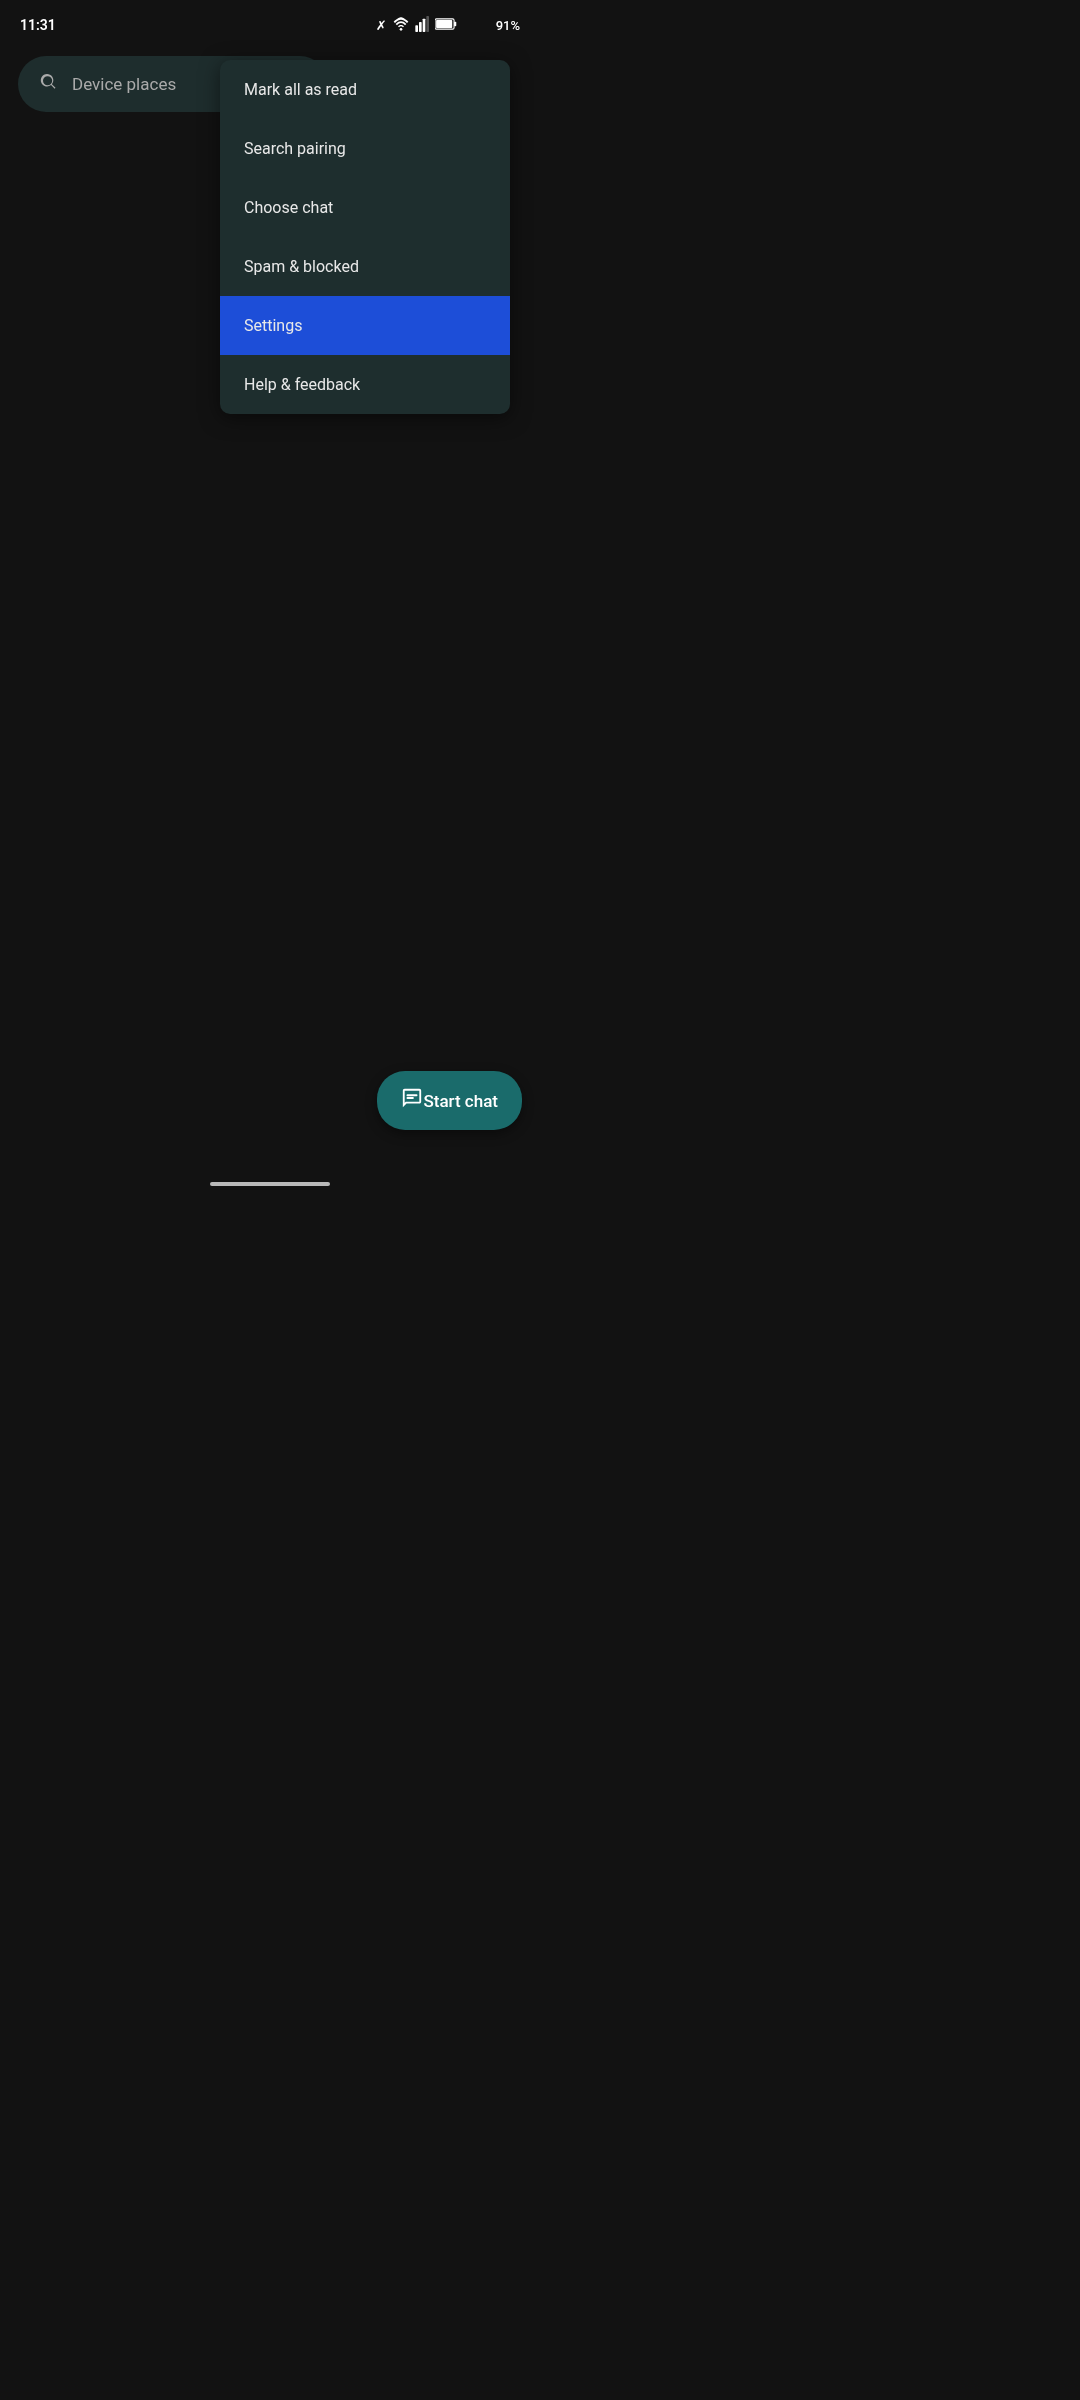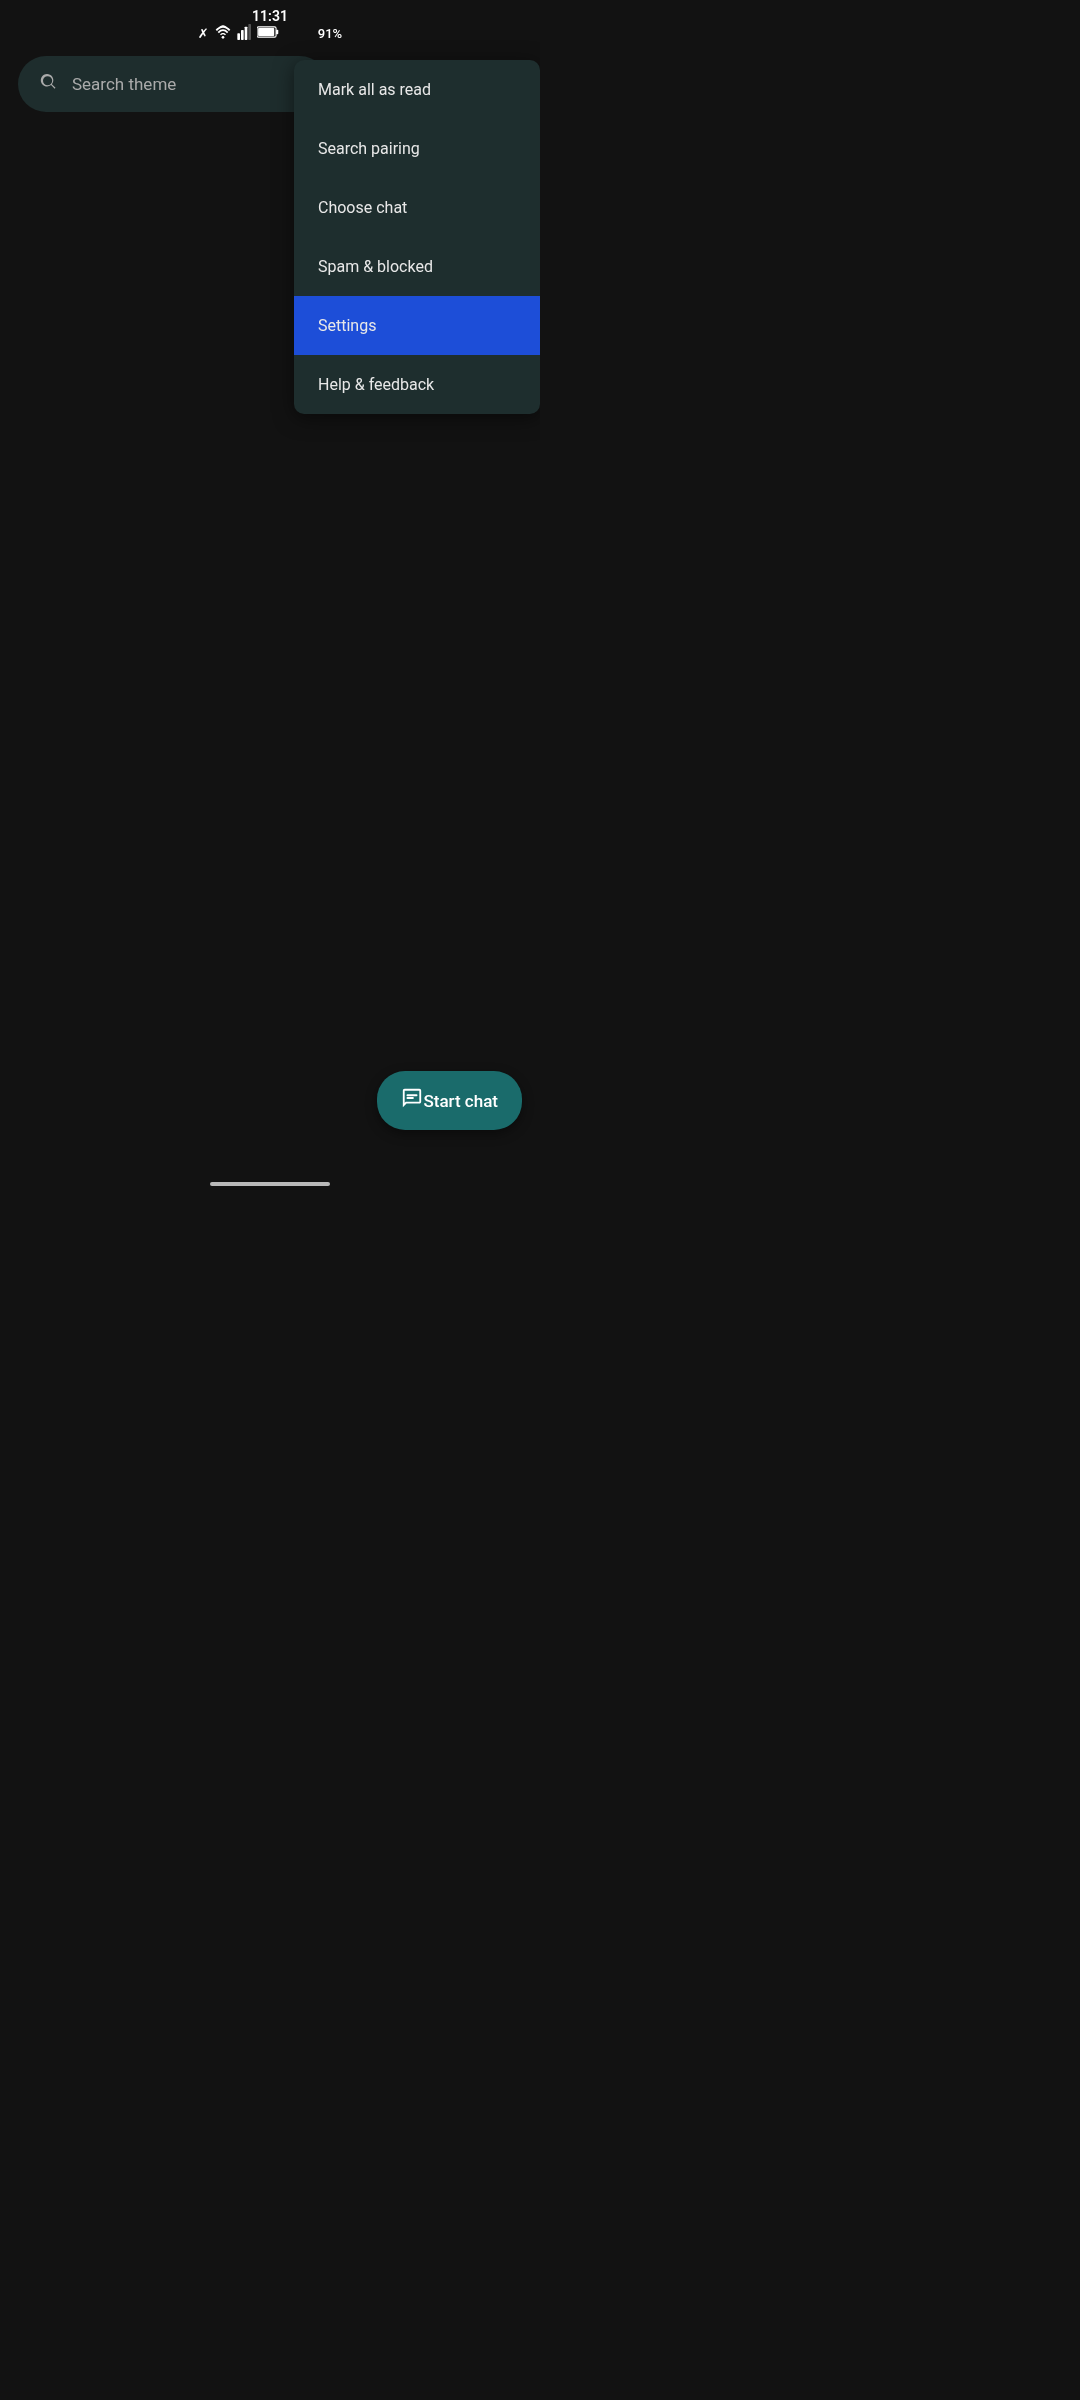--- a/index.html
+++ b/index.html
@@ -12,23 +12,22 @@
       font-family: 'Roboto', sans-serif;
       position: relative;
       overflow: hidden;
     }
 
     
     .status-bar {
       display: flex;
       justify-content: space-between;
       align-items: center;
-      padding: 8px 20px 6px 20px;
+      padding: 14px 20px 6px 20px;
       height: 42px;
-      flex-direction: column;
     }
 
     .status-time {
       color: #ffffff;
       font-size: 14px;
       font-weight: 600;
     }
 
     .status-icons {
       display: flex;
@@ -68,22 +67,22 @@
 
     .search-placeholder {
       color: #aaaaaa;
       font-size: 17px;
     }
 
     
     .dropdown-menu {
       position: absolute;
       top: 60px;
-      right: 0;
-      width: 246px;
+      right: 30px;
+      width: 290px;
       background-color: #1e2e2e;
       border-radius: 10px;
       overflow: hidden;
       z-index: 100;
       box-shadow: 0 4px 20px rgba(0,0,0,0.5);
     }
 
     .menu-item {
       padding: 20px 24px;
       color: #e8e8e8;
@@ -172,21 +171,21 @@
     <span class="battery-text">91%</span>
   </div>
 </div>
 
 <div class="search-bar">
   <div class="search-icon-wrap">
     <svg width="20" height="20" viewBox="0 0 24 24" fill="#aaaaaa">
       <path d="M21 19l-4.35-4.35A7.5 7.5 0 1 0 15.65 15.65L20 20l1-1zm-9.5-3a5.5 5.5 0 1 1 0-11 5.5 5.5 0 0 1 0 11z"></path>
     </svg>
   </div>
-  <span class="search-placeholder">Search theme</span>
+  <span class="search-placeholder">Device places</span>
 </div>
 
 <div class="dropdown-menu">
   <div class="menu-item">
     <span>Mark all as read</span>
   </div>
   <div class="menu-item">
     <span>Search pairing</span>
   </div>
   <div class="menu-item">

